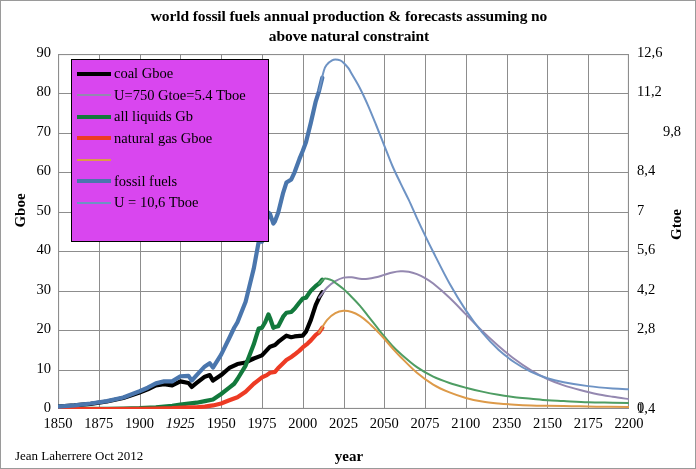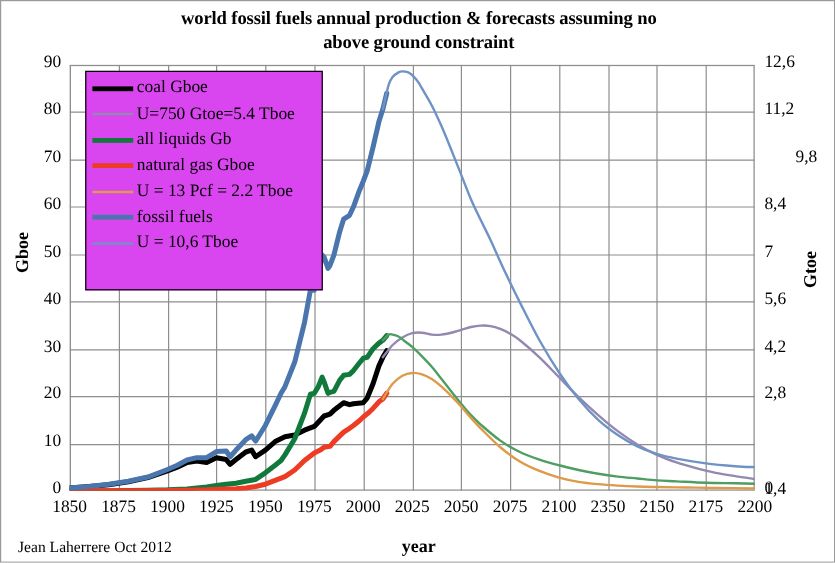--- a/index.html
+++ b/index.html
@@ -28,21 +28,21 @@
   .lgtext{font-size:14.5px;line-height:15px;white-space:nowrap;}
   svg{display:block;}
 </style>
 </head>
 <body>
 
 <div id="frame">
 
   <div id="title">
     <span>world fossil fuels annual production &amp; forecasts assuming no</span>
-    <span class="l2">above ground constraint</span>
+    <span class="l2">above natural constraint</span>
   </div>
 
   <div class="axlabel" id="ylab-left">Gboe</div>
   <div class="axlabel" id="ylab-right">Gtoe</div>
   <div class="axlabel" id="xlab">year</div>
   <div id="credit">Jean Laherrere Oct 2012</div>
 
   <div id="ticks-left">
       <div class="tick ytickL" style="left: 10px; top: 398px;">0</div>
       <div class="tick ytickL" style="left: 10px; top: 358.556px;">10</div>
@@ -64,21 +64,21 @@
       <div class="tick ytickR" style="left: 636px; top: 200.778px;">7</div>
       <div class="tick ytickR" style="left: 636px; top: 161.333px;">8,4</div>
       <div class="tick ytickR" style="left: 636px; top: 121.889px; text-align: right;">9,8</div>
       <div class="tick ytickR" style="left: 636px; top: 82.4444px;">11,2</div>
       <div class="tick ytickR" style="left: 636px; top: 43px;">12,6</div>
     </div>
   <div id="ticks-x">
       <div class="tick xtick" style="left: 35px; top: 414px;">1850</div>
       <div class="tick xtick" style="left: 75.7857px; top: 414px;">1875</div>
       <div class="tick xtick" style="left: 116.571px; top: 414px;">1900</div>
-      <div class="tick xtick" style="left: 157.357px; top: 414px;">1925</div>
+      <div class="tick xtick" style="left: 157.357px; top: 414px; font-style: italic;">1925</div>
       <div class="tick xtick" style="left: 198.143px; top: 414px;">1950</div>
       <div class="tick xtick" style="left: 238.929px; top: 414px;">1975</div>
       <div class="tick xtick" style="left: 279.714px; top: 414px;">2000</div>
       <div class="tick xtick" style="left: 320.5px; top: 414px;">2025</div>
       <div class="tick xtick" style="left: 361.286px; top: 414px;">2050</div>
       <div class="tick xtick" style="left: 402.071px; top: 414px;">2075</div>
       <div class="tick xtick" style="left: 442.857px; top: 414px;">2100</div>
       <div class="tick xtick" style="left: 483.643px; top: 414px;">2350</div>
       <div class="tick xtick" style="left: 524.429px; top: 414px;">2150</div>
       <div class="tick xtick" style="left: 565.214px; top: 414px;">2175</div>
@@ -140,21 +140,20 @@
       <div class="lgrow">
         <div class="lgswatch" style="border-top: 4.2px solid rgb(18, 121, 60);"></div>
         <div class="lgtext">all liquids Gb</div>
       </div>
       <div class="lgrow">
         <div class="lgswatch" style="border-top: 4.2px solid rgb(237, 59, 36);"></div>
         <div class="lgtext">natural gas Gboe</div>
       </div>
       <div class="lgrow">
         <div class="lgswatch" style="border-top: 2px solid rgb(221, 154, 73);"></div>
-        <div class="lgtext">U = 13 Pcf = 2.2 Tboe</div>
       </div>
       <div class="lgrow">
         <div class="lgswatch" style="border-top: 4.2px solid rgb(74, 118, 173);"></div>
         <div class="lgtext">fossil fuels</div>
       </div>
       <div class="lgrow">
         <div class="lgswatch" style="border-top: 2px solid rgb(110, 147, 196);"></div>
         <div class="lgtext">U = 10,6 Tboe</div>
       </div>
     </div>

